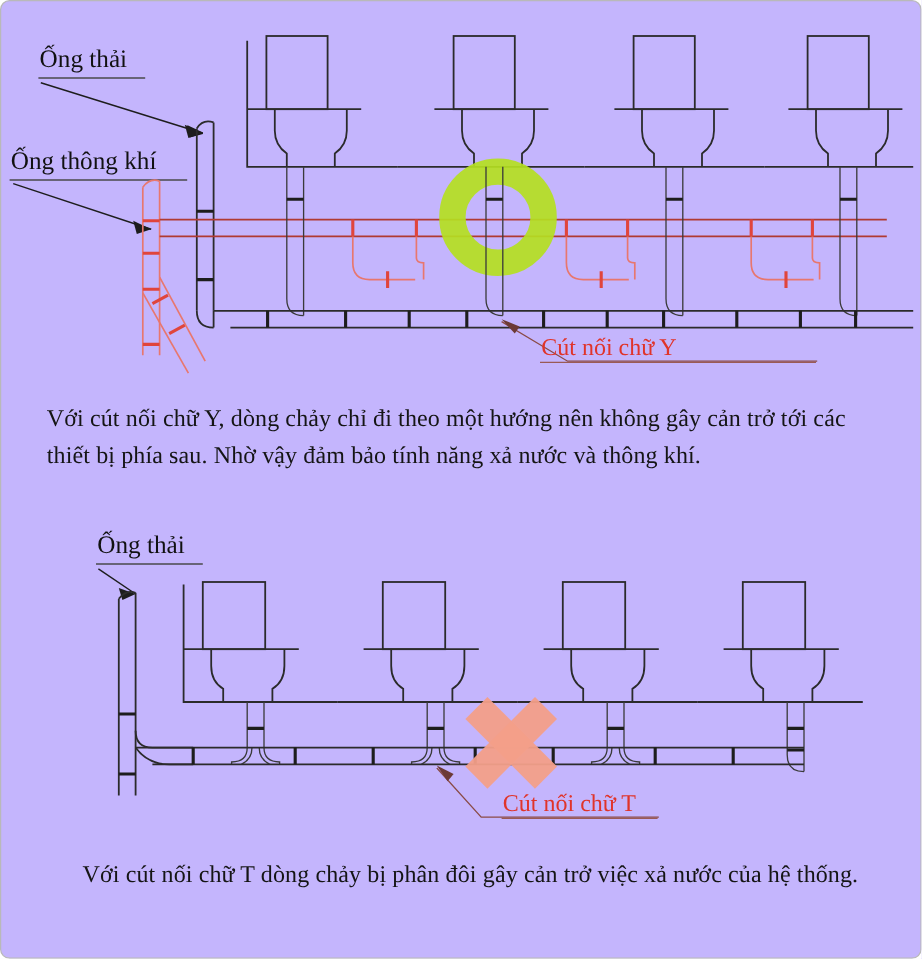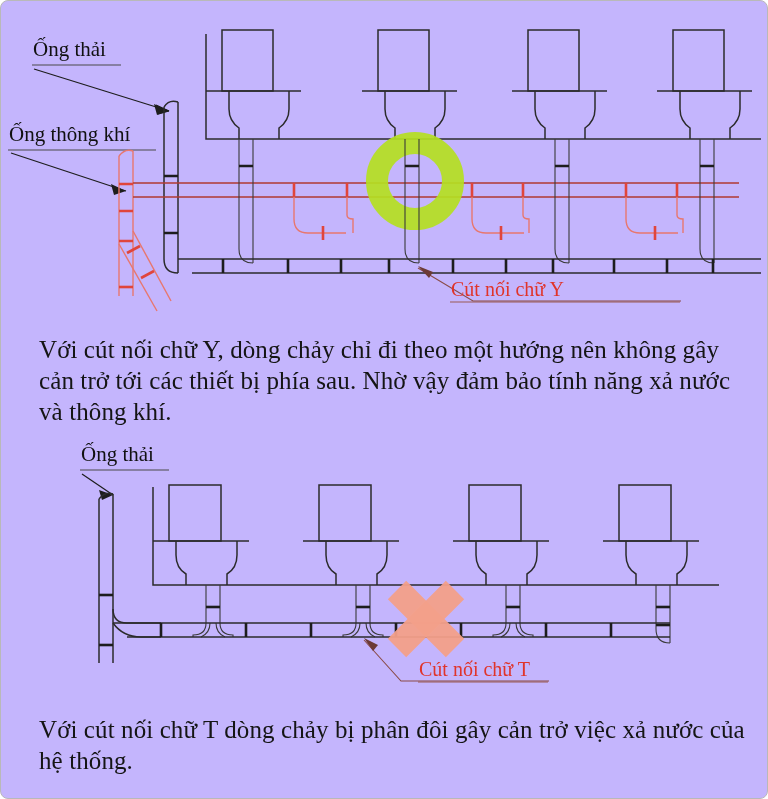--- a/index.html
+++ b/index.html
@@ -14,27 +14,27 @@
     width:768px;height:799px;
     box-sizing:border-box;
     border:1px solid #b9b9b9;
     border-radius:8px;
     background:#c4b5fd;
     overflow:hidden;
   }
   .diagram{position:absolute;left:0;top:0;}
   .para{
     position:absolute;
-    font-size:25px;
+    font-size:20px;
     line-height:31px;
     color:#151515;
     letter-spacing:0.1px;
   }
   #para1{left:38px;top:333px;width:706px;}
-  #para2{left:38px;top:713px;width:706px;}
+  #para2{left:38px;top:713px;width:706px;text-align:center;}
   svg{display:block;}
   .ink{fill:none;stroke:#2b2b2b;stroke-width:1.5;}
   .ink-thin{fill:none;stroke:#3a3a3a;stroke-width:1.1;}
   .vent{fill:none;stroke:#e8776e;stroke-width:1.4;}
   .vent-dark{fill:none;stroke:#b03a32;stroke-width:1.3;}
   .tick{stroke:#1d1d1d;stroke-width:2.6;}
   .tick-red{stroke:#e0453c;stroke-width:2.6;}
   .lead{fill:none;stroke:#1d1d1d;stroke-width:1.2;}
   .lead-red{fill:none;stroke:#8a4b47;stroke-width:1.1;}
   .lbl{font-family:"Liberation Serif","DejaVu Serif",serif;font-size:21px;fill:#111;}

